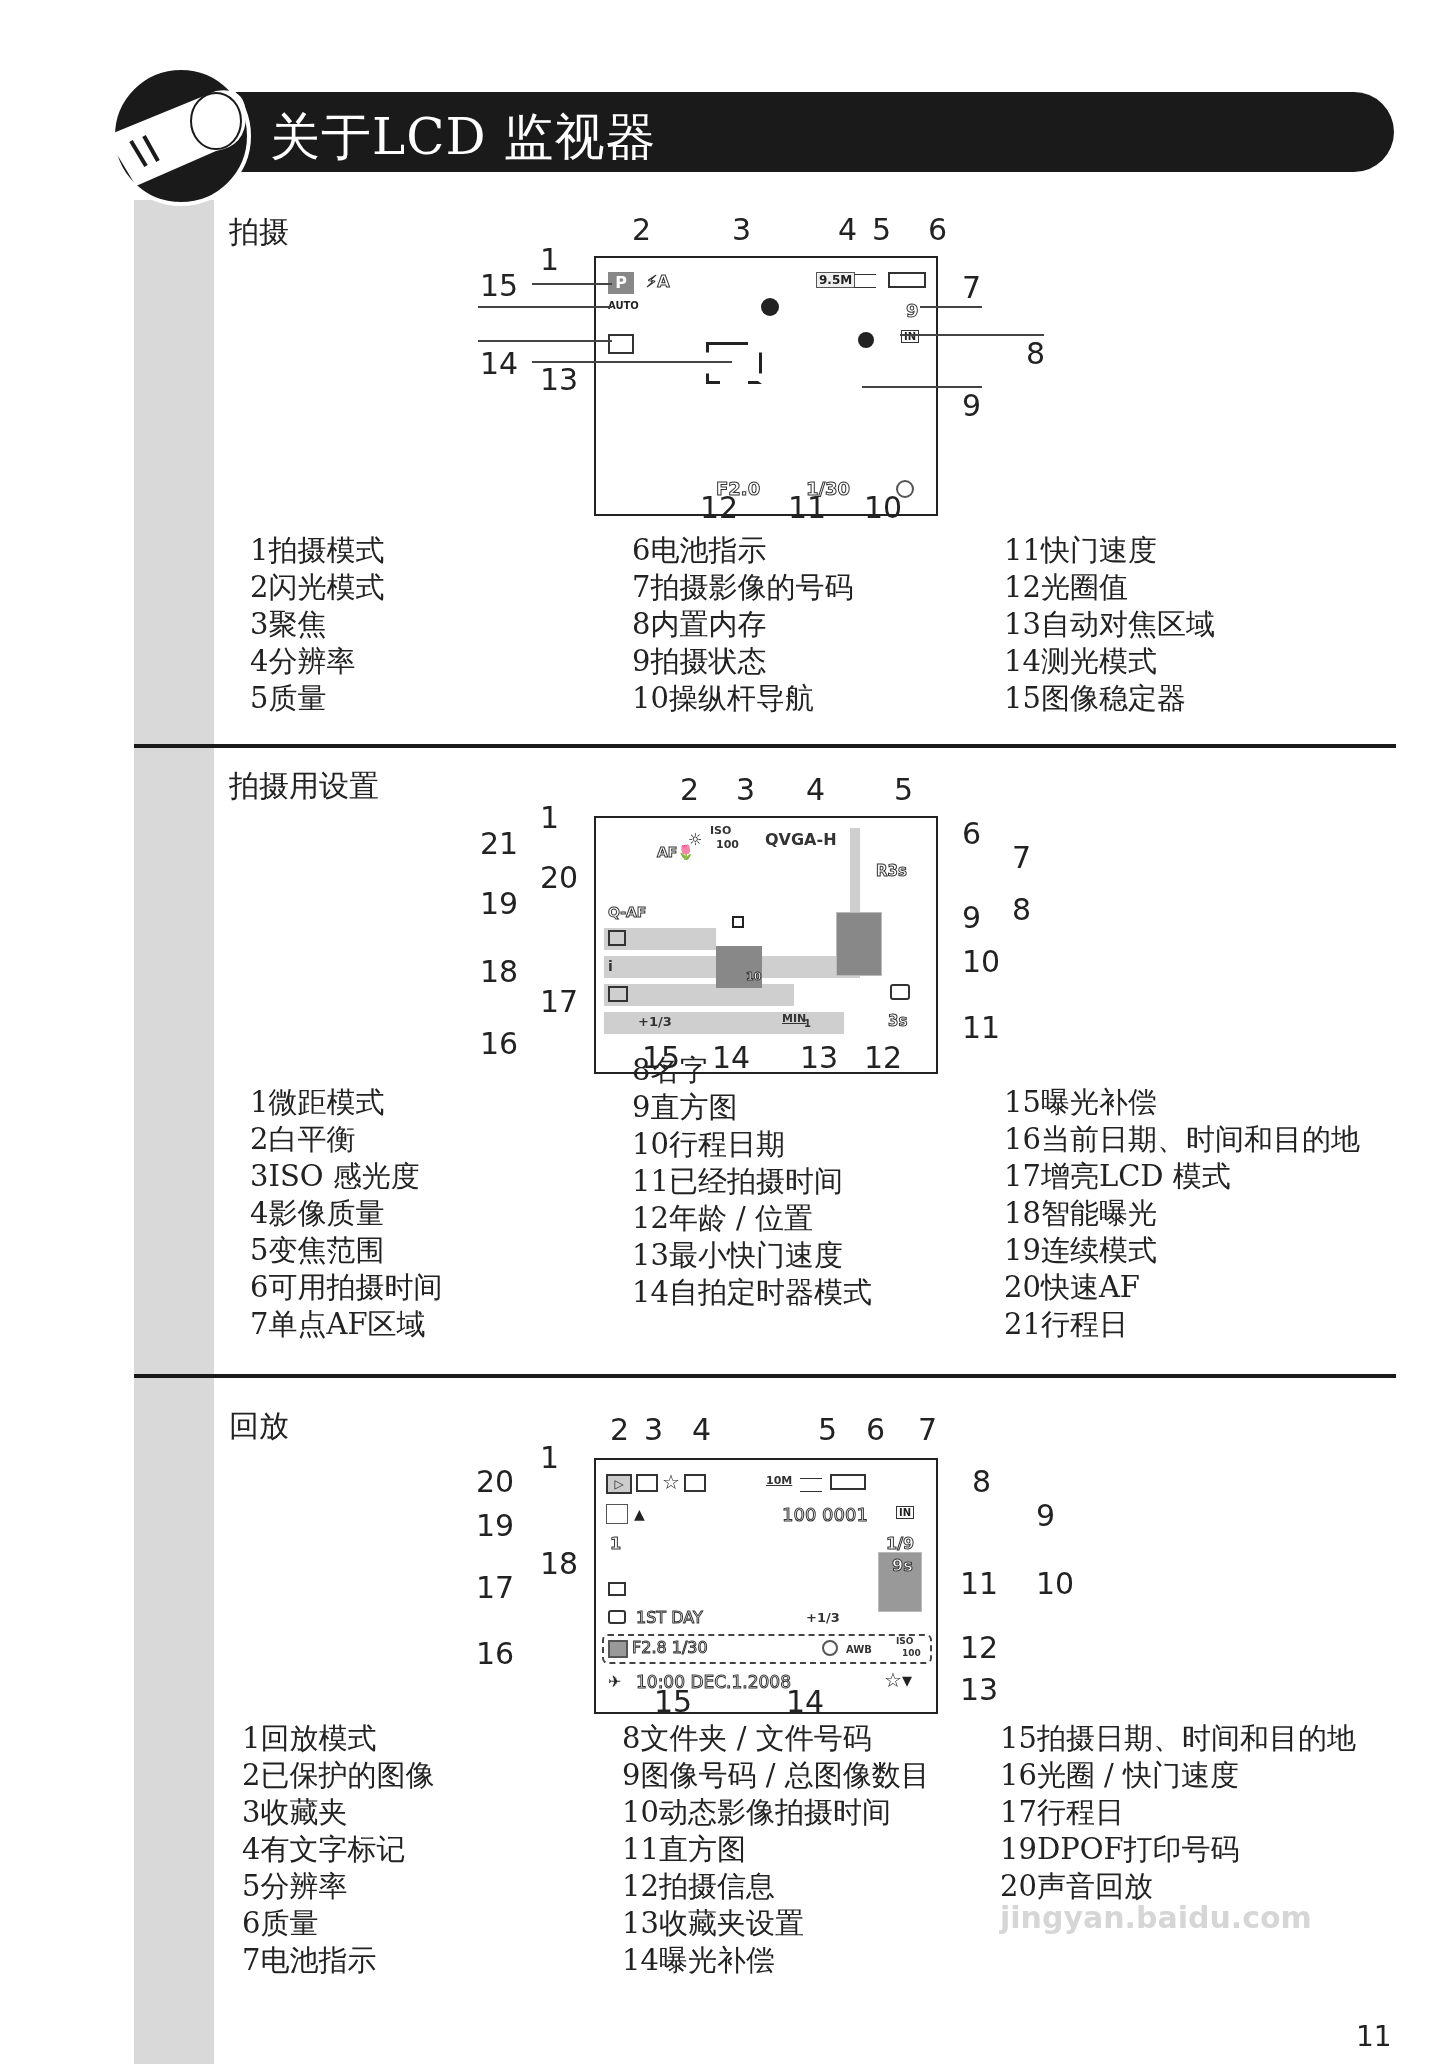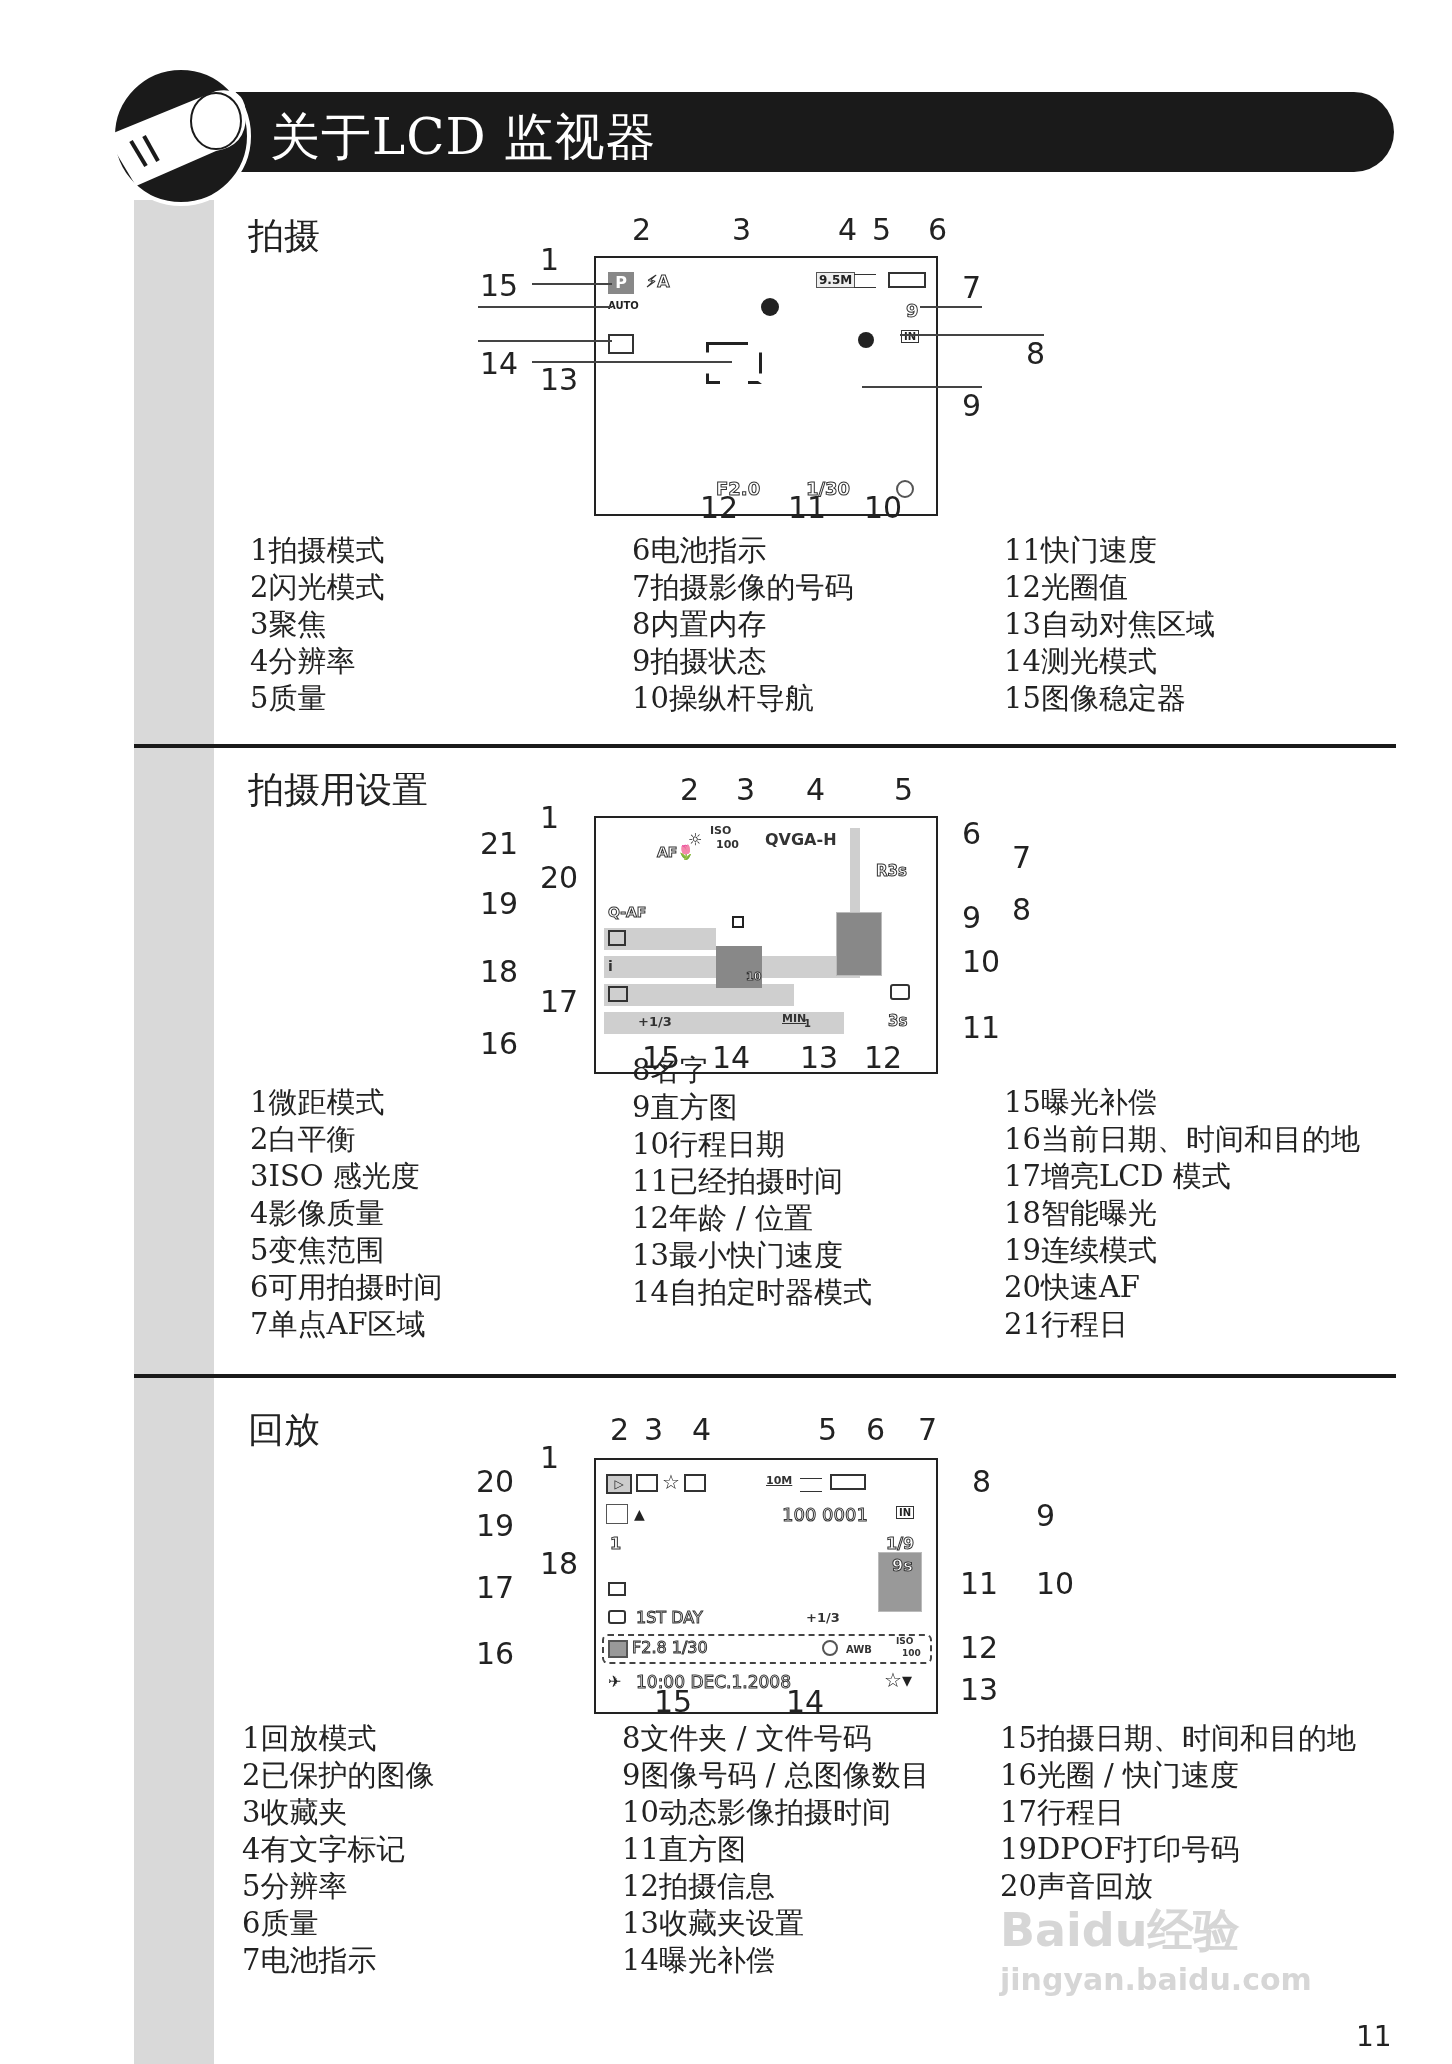--- a/index.html
+++ b/index.html
@@ -5,21 +5,21 @@
   * { box-sizing: border-box; margin: 0; padding: 0; }
   body { width: 1452px; height: 2064px; background: #ffffff; position: relative; overflow: hidden;
          font-family: "DejaVu Serif", "Liberation Serif", serif; color: #222; }
   .abs { position: absolute; }
   .sidebar-strip { position: absolute; left: 134px; top: 200px; width: 80px; height: 1864px; background: #d9d9d9; }
   .header-bar { position: absolute; left: 232px; top: 92px; width: 1162px; height: 80px; background: #1a1a1a;
                 border-radius: 0 40px 40px 0; }
   .header-title { position: absolute; left: 270px; top: 104px; font-size: 50px; color: #fff; letter-spacing: 1px; }
   .logo { position: absolute; left: 96px; top: 66px; width: 170px; height: 140px; }
   .divider { position: absolute; left: 134px; width: 1262px; height: 4px; background: #1a1a1a; }
-  .section-title { position: absolute; left: 248px; font-size: 36px; color: #222; }
+  .section-title { position: absolute; left: 229px; font-size: 30px; color: #222; }
   .lcd { position: absolute; border: 2px solid #222; background: #fff; }
   .callout { position: absolute; font-family: "DejaVu Sans", "Liberation Sans", sans-serif; font-size: 30px; color: #222; }
   .hline { position: absolute; height: 2px; background: #444; }
   .lcd-text { position: absolute; font-family: "DejaVu Sans", "Liberation Sans", sans-serif; font-weight: bold;
               color: #fff; -webkit-text-stroke: 1px #333; font-size: 18px; white-space: nowrap; }
   .lcd-dark { position: absolute; font-family: "DejaVu Sans", "Liberation Sans", sans-serif; font-weight: bold;
               color: #333; font-size: 14px; white-space: nowrap; }
   .grayband { position: absolute; background: #cfcfcf; }
   .legend { position: absolute; font-size: 29px; line-height: 37px; color: #222; white-space: nowrap; }
   .legend div { height: 37px; }
@@ -263,17 +263,16 @@
 </div>
 <div class="legend" style="left:1000px;top:1720px;">
   <div>15拍摄日期、时间和目的地</div>
     <div>16光圈 / 快门速度</div>
     <div>17行程日</div>
     <div>19DPOF打印号码</div>
     <div>20声音回放</div>
 </div>
 
 <div class="watermark">
-  <div style="font-size:46px;">Baidu经验</div>
   <div style="font-size:30px;">jingyan.baidu.com</div>
 </div>
 
 <div class="page-num">11</div>
 
 </body></html>

